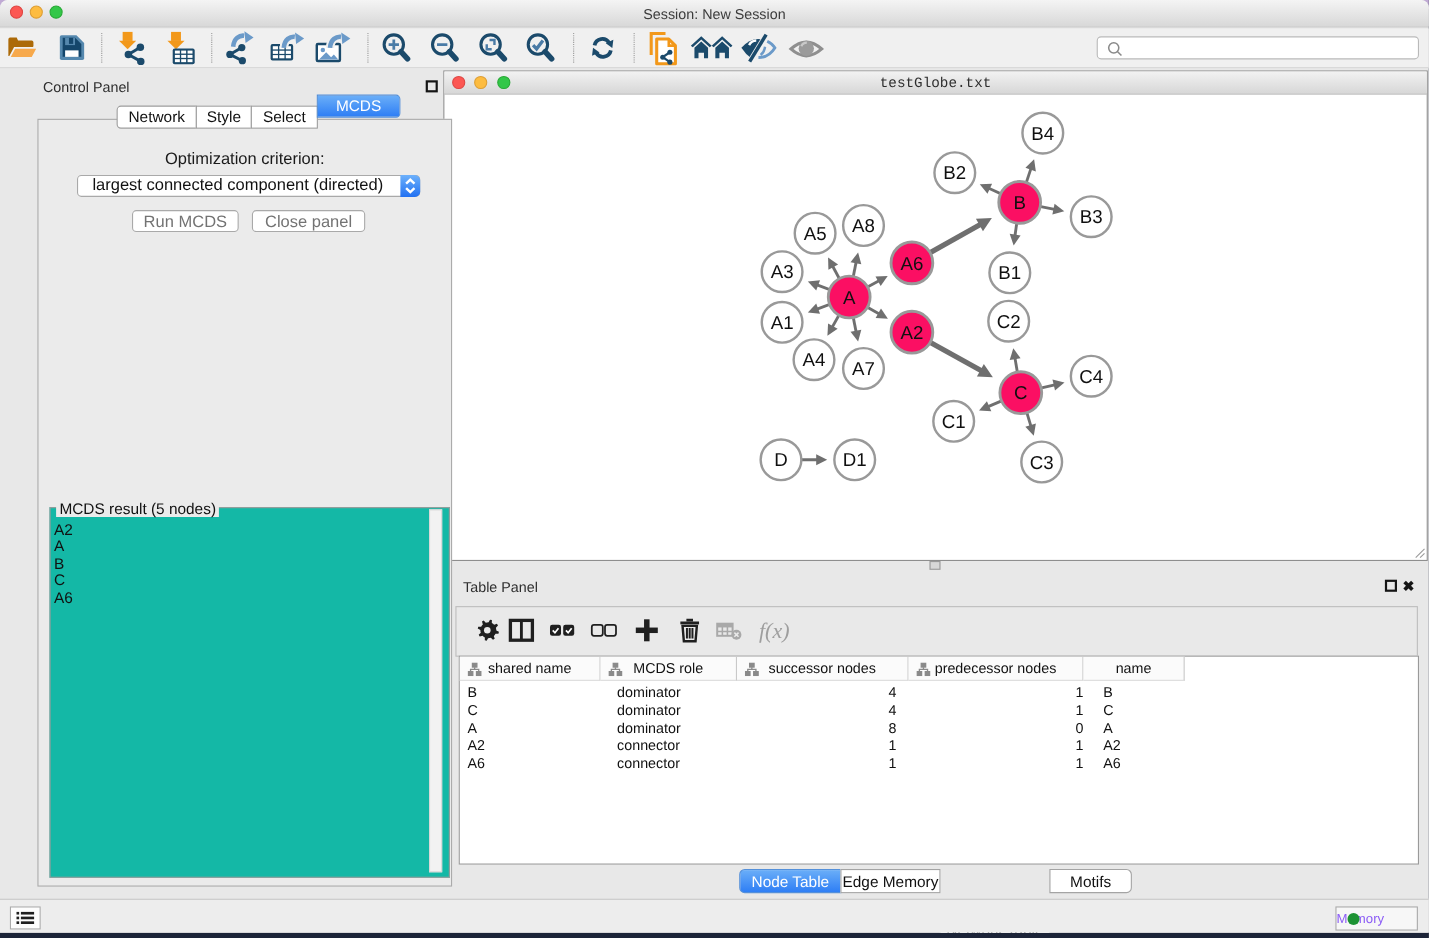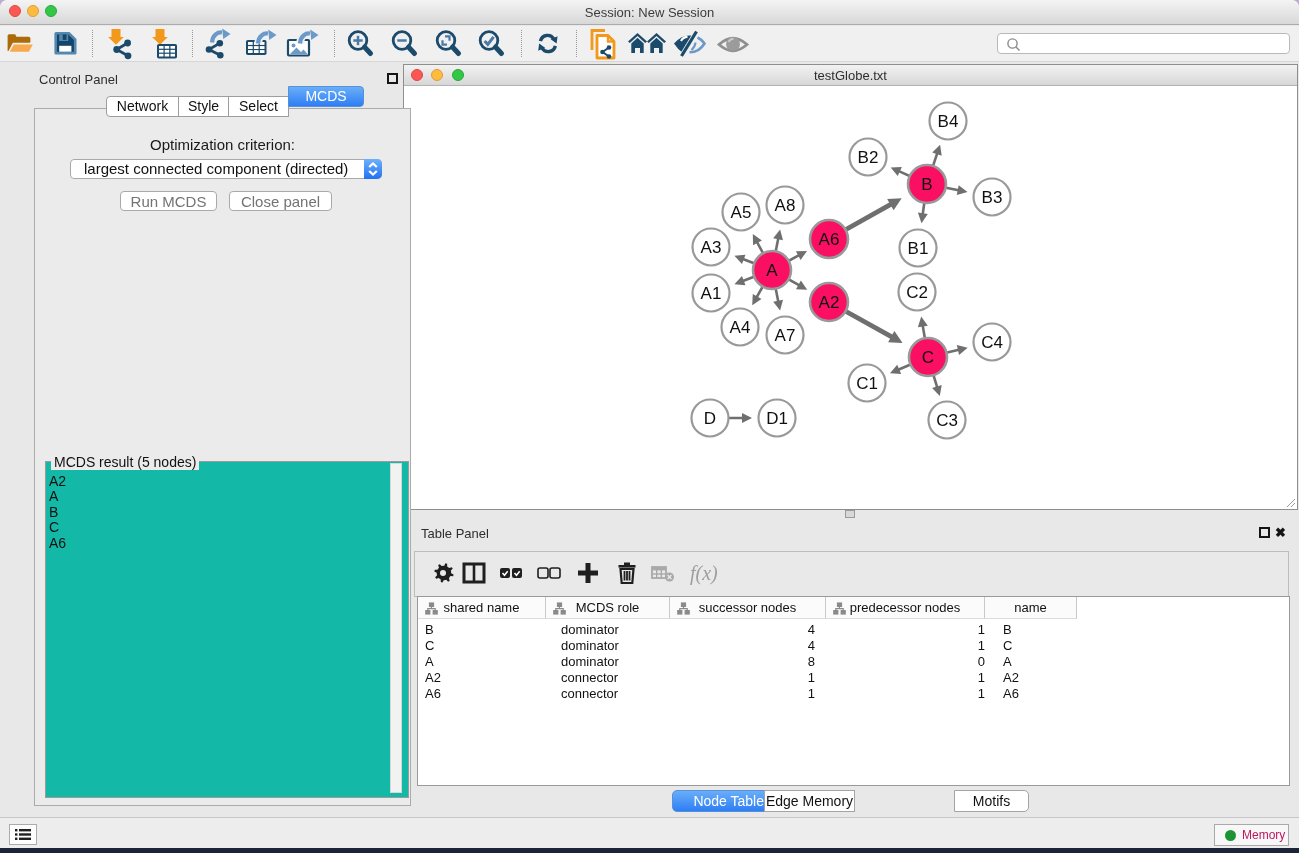--- a/index.html
+++ b/index.html
@@ -24,36 +24,36 @@
   #cpcontent { position:absolute; z-index:1; left:7px; top:46px; width:377px; height:698px; background:#ebebeb; border:1px solid #ababab; }
   #optlabel { position:absolute; left:0; width:375px; top:27px; text-align:center; font-size:15px; color:#1a1a1a; }
   #dropdown { position:absolute; left:35px; top:50px; width:312px; height:20px; background:#fff; border:1px solid #a9a9a9; border-radius:4px; font-size:15px; color:#111; line-height:18px; padding-left:13px; }
   #ddcap { position:absolute; right:-1px; top:-1px; width:18px; height:20px; border-radius:0 5px 5px 0; background:linear-gradient(#6db1fb,#2271f2); }
   .btn { position:absolute; background:#ffffff; border:1px solid #a9a9a9; border-radius:4px; font-size:15px; color:#737373; text-align:center; }
   #fieldset { position:absolute; left:10px; top:352px; width:364px; height:337px; border:1px solid #9b9b9b; background:#14b8a6; }
   #fieldset .legend { position:absolute; left:5px; top:-8px; background:#ebebeb; padding:0 3px; font-size:14px; color:#111; }
   #fieldset .list { position:absolute; left:3px; top:12px; font-size:14px; color:#111; line-height:15.4px; }
   #fieldset .sb { position:absolute; right:6px; top:1px; width:12px; height:330px; background:#f2f2f2; border:1px solid #d8d8d8; }
   #netwin { position:absolute; left:403px; top:64px; width:895px; height:446px; background:#fff; border:1px solid #8e8e8e; }
-  #nettitle { position:absolute; left:0; top:0; width:893px; height:21px; background:linear-gradient(#f2f2f2,#d7d7d7); border-bottom:1px solid #b3b3b3; }
+  #nettitle { position:absolute; left:0; top:0; width:893px; height:21px; background:linear-gradient(#f2f2f2,#d7d7d7); border-bottom:1px solid #b3b3b3;font-family:Liberation Mono, monospace; }
   #nettitle .title { position:absolute; left:0; right:0; top:3px; text-align:center; font-size:13px; color:#2e2e2e; }
   .tl2 { position:absolute; width:12px; height:12px; border-radius:50%; top:4px; }
   #tpanel { position:absolute; left:403px; top:521px; width:896px; height:296px; }
   #tpanel .hdr { position:absolute; left:18px; top:5px; font-size:13px; color:#2e2e2e; }
   #ttoolbar { position:absolute; left:11px; top:30px; width:875px; height:46px; background:#e9e9e9; border:1px solid #bdbdbd; }
   .tbl-ico { position:absolute; top:8px; }
   #ttable { position:absolute; left:14px; top:75px; width:873px; height:190px; background:#fff; border:1px solid #9a9a9a; }
   .th { position:absolute; top:0; height:22px; border-right:1px solid #c9c9c9; border-bottom:1px solid #dcdcdc; background:#fbfbfb; font-size:13px; color:#111; text-align:center; line-height:21px; }
   .th svg { position:absolute; left:7px; top:5px; }
   .td { position:absolute; font-size:13px; color:#111; height:16px; line-height:16px; white-space:pre; }
   .seg { position:absolute; height:22px; background:#fff; border:1px solid #a4a4a4; font-size:14px; color:#111; text-align:center; line-height:20px; }
-  .seg.sel { background:linear-gradient(#6aaef8,#2e7ef5); color:#fff; border-color:#5590d9;text-align:right; }
+  .seg.sel { background:linear-gradient(#6aaef8,#2e7ef5); color:#fff; border-color:#5590d9; }
   #statusbar { position:absolute; left:0; top:817px; width:1299px; height:31px; background:#ededed; border-top:1px solid #c6c6c6; }
   #listbtn { position:absolute; left:9px; top:6px; width:28px; height:21px; background:#fdfdfd; border:1px solid #ababab; }
-  #membtn { position:absolute; left:1214px; top:6px; width:75px; height:22px; background:#f7f7f7; border:1px solid #a9a9a9; font-size:12px; color:#be185d; line-height:20px; padding-left:27px; }
+  #membtn { position:absolute; left:1214px; top:6px; width:75px; height:22px; background:#f7f7f7; border:1px solid #a9a9a9; font-size:12px; color:#8b5cf6; line-height:20px; }
   #membtn .dot { position:absolute; left:10px; top:5px; width:11px; height:11px; border-radius:50%; background:#1d9334; }
   .grip { position:absolute; }
 </style>
 </head>
 <body>
 <div id="desktop-top"></div>
 <div id="win">
   <div id="titlebar">
     <div class="tl" style="left:9px; background:#fc5753; border:1px solid #df4744;"></div>
     <div class="tl" style="left:27px; background:#fdbc40; border:1px solid #de9f34;"></div>

